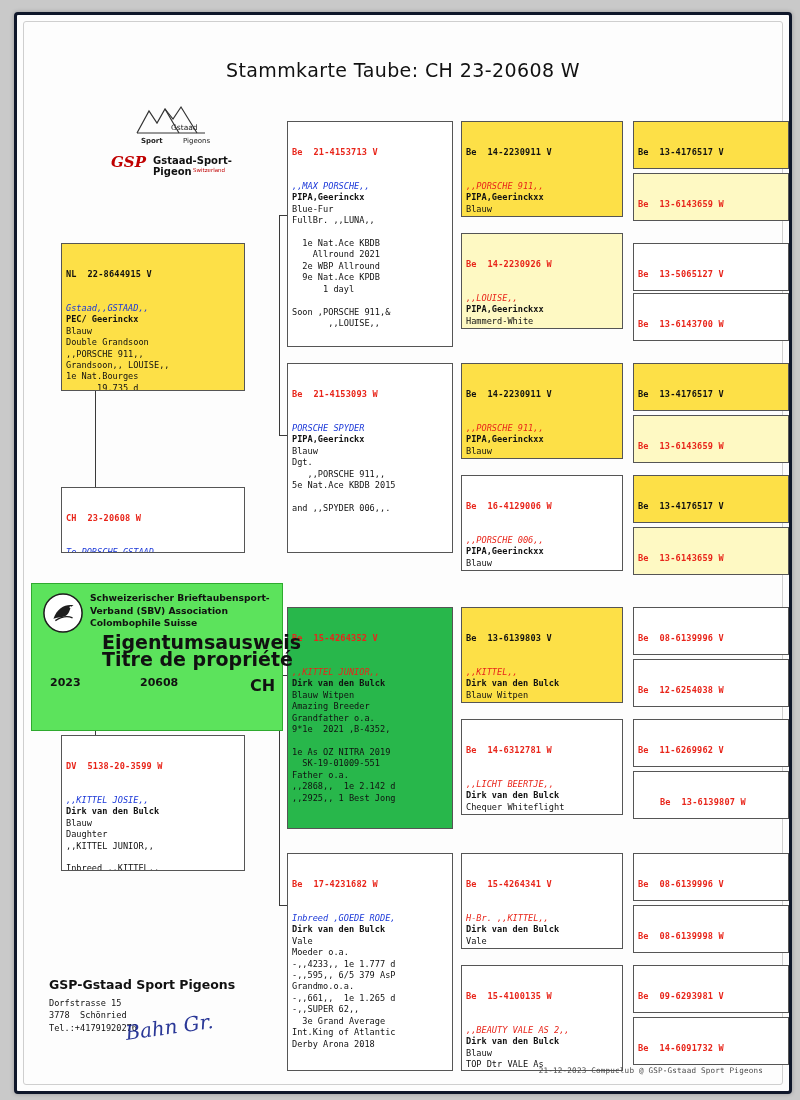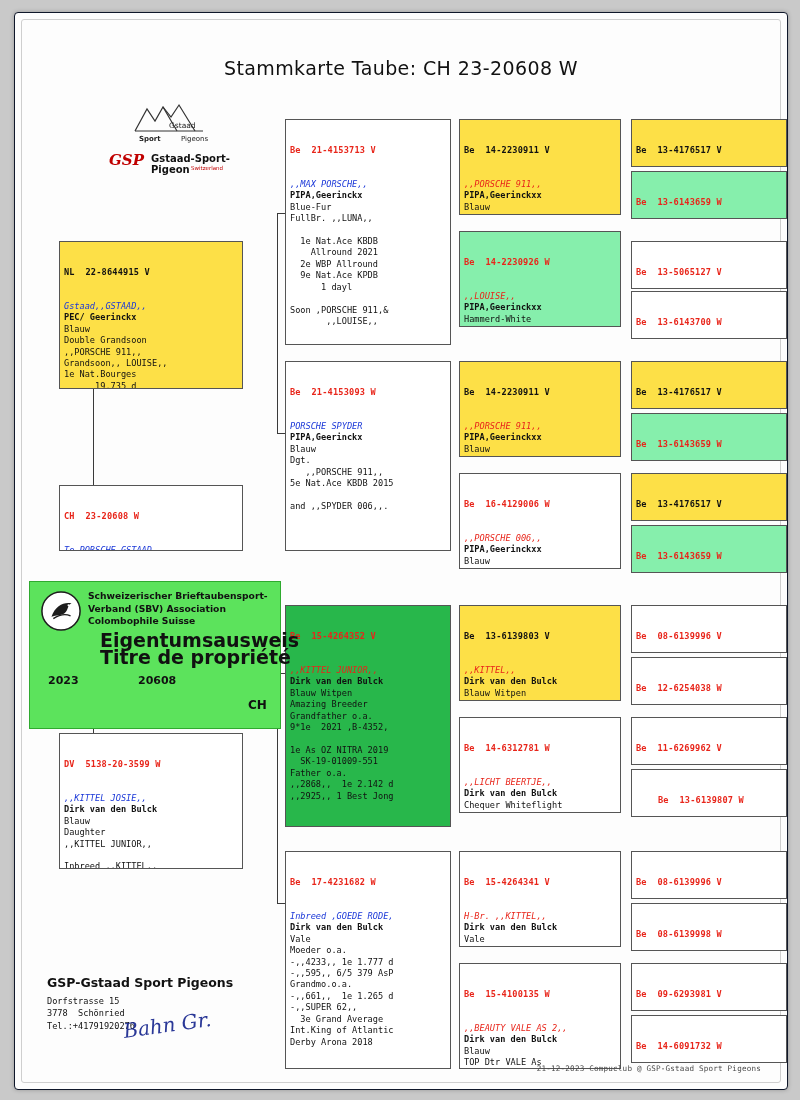--- a/index.html
+++ b/index.html
@@ -7,21 +7,21 @@
     width:800px; height:1100px;
     background:#c9c9c9;
     font-family:"DejaVu Sans Mono", monospace;
     overflow:hidden;
   }
   .page {
     position:absolute;
     left:14px; top:12px;
     width:772px; height:1076px;
     background:#fdfdfd;
-    border:1px solid #0f172a;
+    border:3px solid #0f172a;
     border-radius:4px;
     box-shadow:0 0 4px rgba(0,0,0,0.25);
   }
   .sheet-inner {
     position:absolute; left:6px; top:6px; right:6px; bottom:6px;
     border:1px solid #cfcfcf;
     border-radius:3px;
   }
   .title {
     position:absolute; left:0; top:44px; width:100%;
@@ -63,38 +63,38 @@
     overflow:hidden;
     white-space:pre;
   }
   .card .ring { font-weight:bold; letter-spacing:0.2px; }
   .red   { color:#e8251a; }
   .blue  { color:#1b38d8; }
   .black { color:#111; }
   .ital  { font-style:italic; }
   .bold  { font-weight:bold; }
   .bg-red    { background:#fde047; }
-  .bg-yellow { background:#86efac; }
+  .bg-yellow { background:#fef9c3; }
   .bg-green  { background:#28b74b; }
   .bg-white  { background:#ffffff; }
 
   
   .ln { position:absolute; background:#3a3a3a; }
 
   
   .cert {
     position:absolute; left:14px; top:568px; width:252px; height:148px;
     background:#5ce35c; border:1px solid #2faa2f; box-sizing:border-box;
     font-family:"DejaVu Sans", sans-serif;
   }
   .cert .c1 { position:absolute; left:58px; top:8px; font-size:9.2px; font-weight:bold; color:#111; line-height:12.6px;}
   .cert .c2 { position:absolute; left:58px; top:50px; font-size:19px; font-weight:bold; color:#111; line-height:17px;margin-left:12px;}
   .cert .yr { position:absolute; left:18px; top:92px; font-size:11px; font-weight:bold; color:#111;}
   .cert .num{ position:absolute; left:108px; top:92px; font-size:11px; font-weight:bold; color:#111;}
-  .cert .ch { position:absolute; left:218px; top:92px; font-size:12px; font-weight:bold; color:#111;margin-top:24px;}
+  .cert .ch { position:absolute; left:218px; top:92px; font-size:16px; font-weight:bold; color:#111;}
   .cert-emblem { position:absolute; left:10px; top:8px; width:42px; height:42px; }
 
   
   .foot-title {
     position:absolute; left:32px; top:962px;
     font-family:"DejaVu Sans", sans-serif; font-size:12.5px; font-weight:bold; color:#111;
   }
   .foot-addr {
     position:absolute; left:32px; top:982px;
     font-size:8.6px; line-height:12.4px; color:#111; white-space:pre;

